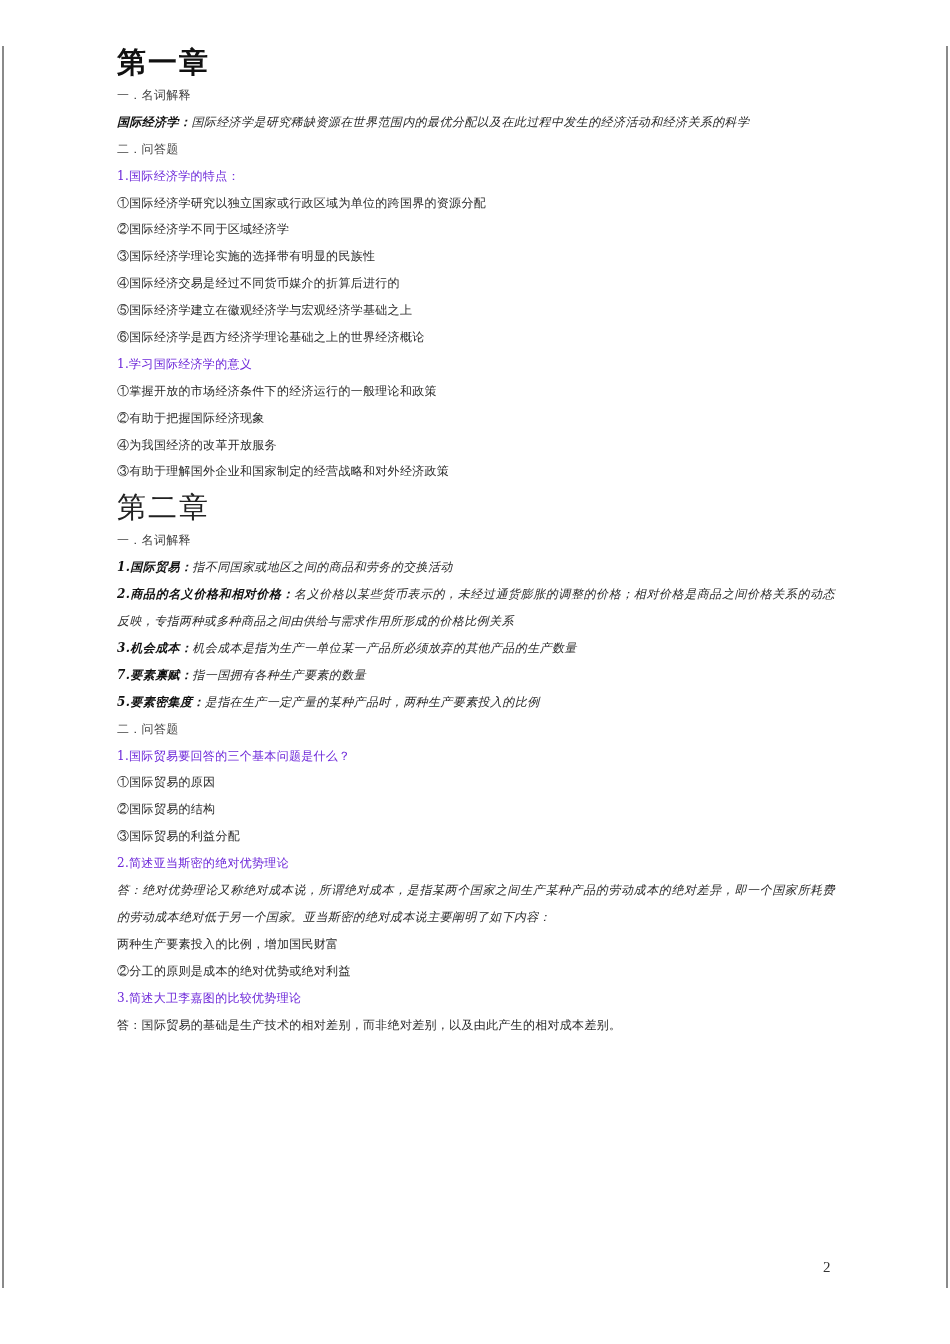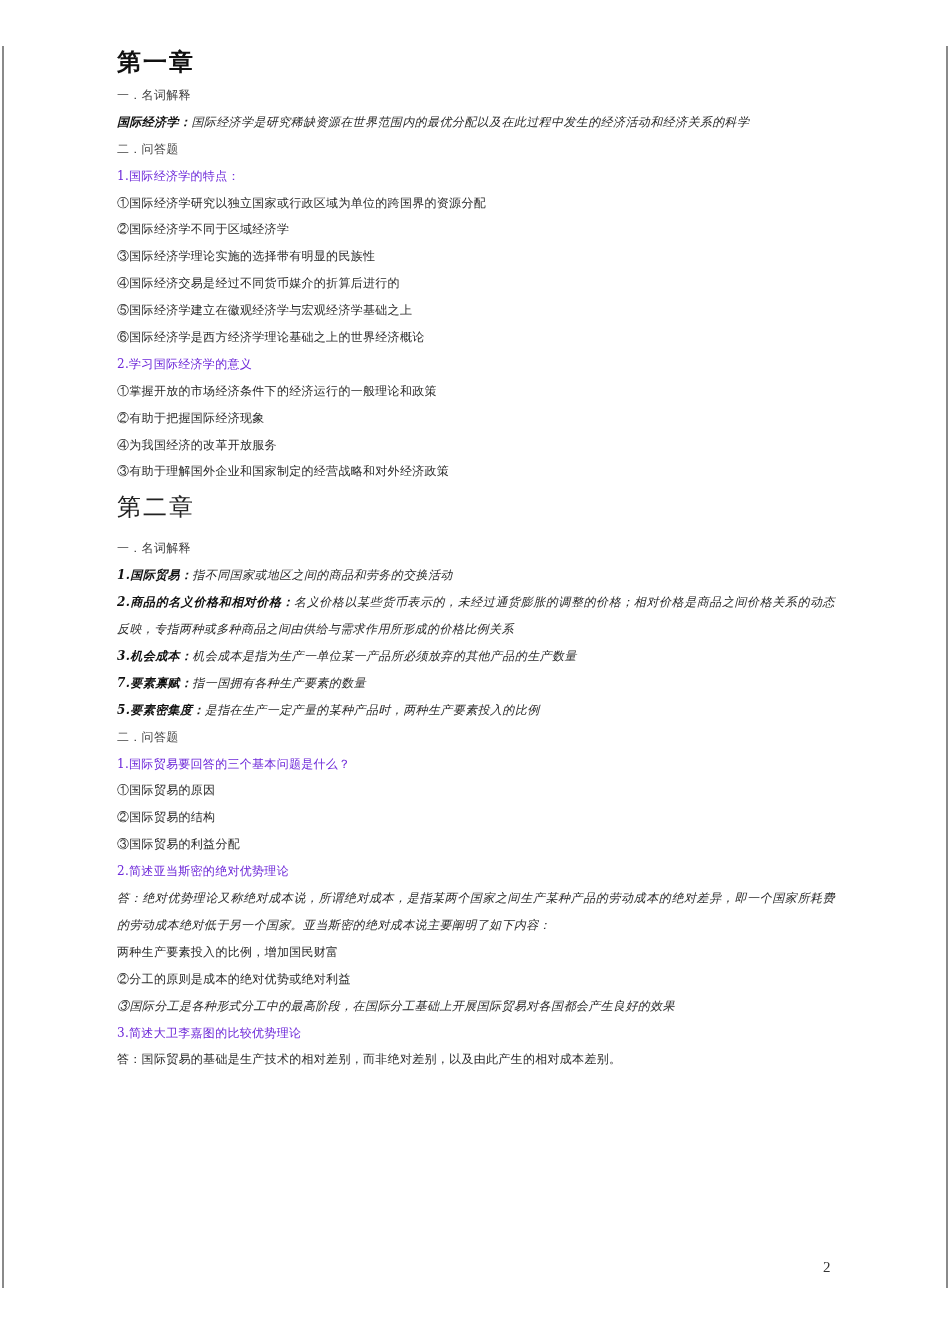--- a/index.html
+++ b/index.html
@@ -4,23 +4,23 @@
 <style>
   html, body { margin: 0; padding: 0; background: #ffffff; }
   body { width: 950px; height: 1344px; position: relative; overflow: hidden;
          font-family: "DejaVu Serif", "Liberation Serif", serif; color: #2a2a2a; }
   .edge { position: absolute; width: 2px; background: #8a8a8a; top: 46px; height: 1242px; }
   .edge.left { left: 2px; }
   .edge.right { left: 946px; }
   .page { position: absolute; left: 117px; top: 42px; width: 718px; }
   .line { font-size: 12px; line-height: 26.9px; height: 26.9px; white-space: nowrap; overflow: visible; letter-spacing: 0.3px; }
   .line.wrap { white-space: normal; height: auto; text-align: justify; text-align-last: left; letter-spacing: 0.4px; font-style: italic; }
-  .ch { font-size: 24px; line-height: 40px; letter-spacing: 2px; }
+  .ch { font-size: 29px; line-height: 40px; letter-spacing: 2px; }
   .ch.bold { font-weight: bold; color: #111; margin-bottom: 0px; }
-  .ch.light { font-weight: normal; color: #222; margin-top: 2px; margin-bottom: 8px; }
+  .ch.light { font-weight: normal; color: #222; margin-top: 2px; margin-bottom: 0px; }
   .sec { color: #444; }
   .term { font-weight: bold; color: #111; }
   .q { font-weight: normal; color: #6d28d9; }
   .pno { position: absolute; left: 823px; top: 1259px; font-size: 15px; color: #333; font-family: "Liberation Serif", serif; }
 </style>
 </head>
 <body>
 
 <div class="edge left"></div>
 <div class="edge right"></div>
@@ -33,21 +33,21 @@
   <div class="line sec">二．问答题</div>
 
   <div class="line q">1.国际经济学的特点：</div>
   <div class="line">①国际经济学研究以独立国家或行政区域为单位的跨国界的资源分配</div>
   <div class="line">②国际经济学不同于区域经济学</div>
   <div class="line">③国际经济学理论实施的选择带有明显的民族性</div>
   <div class="line">④国际经济交易是经过不同货币媒介的折算后进行的</div>
   <div class="line">⑤国际经济学建立在徽观经济学与宏观经济学基础之上</div>
   <div class="line">⑥国际经济学是西方经济学理论基础之上的世界经济概论</div>
 
-  <div class="line q">2.学习国际经济学的意义</div>
+  <div class="line q">1.学习国际经济学的意义</div>
   <div class="line">①掌握开放的市场经济条件下的经济运行的一般理论和政策</div>
   <div class="line">②有助于把握国际经济现象</div>
   <div class="line">④为我国经济的改革开放服务</div>
   <div class="line">③有助于理解国外企业和国家制定的经营战略和对外经济政策</div>
 
   <div class="ch light">第二章</div>
   <div class="line sec">一．名词解释</div>
 
   <div class="line wrap"><span class="term">1.国际贸易：</span><span>指不同国家或地区之间的商品和劳务的交换活动</span></div>
   <div class="line wrap"><span class="term">2.商品的名义价格和相对价格：</span><span>名义价格以某些货币表示的，未经过通货膨胀的调整的价格；相对价格是商品之间价格关系的动态反映，专指两种或多种商品之间由供给与需求作用所形成的价格比例关系</span></div>
@@ -59,19 +59,18 @@
 
   <div class="line q">1.国际贸易要回答的三个基本问题是什么？</div>
   <div class="line">①国际贸易的原因</div>
   <div class="line">②国际贸易的结构</div>
   <div class="line">③国际贸易的利益分配</div>
 
   <div class="line q">2.简述亚当斯密的绝对优势理论</div>
   <div class="line wrap">答：绝对优势理论又称绝对成本说，所谓绝对成本，是指某两个国家之间生产某种产品的劳动成本的绝对差异，即一个国家所耗费的劳动成本绝对低于另一个国家。亚当斯密的绝对成本说主要阐明了如下内容：</div>
   <div class="line">两种生产要素投入的比例，增加国民财富</div>
   <div class="line">②分工的原则是成本的绝对优势或绝对利益</div>
-  <div class="line wrap">③国际分工是各种形式分工中的最高阶段，在国际分工基础上开展国际贸易对各国都会产生良好的效果</div>
 
   <div class="line q">3.简述大卫李嘉图的比较优势理论</div>
   <div class="line">答：国际贸易的基础是生产技术的相对差别，而非绝对差别，以及由此产生的相对成本差别。</div>
 </div>
 
 <div class="pno">2</div>
 
 </body></html>

